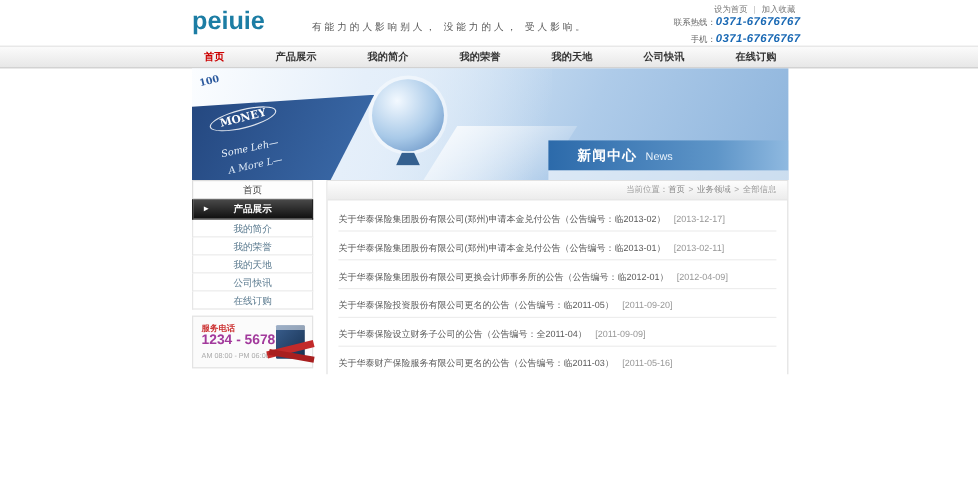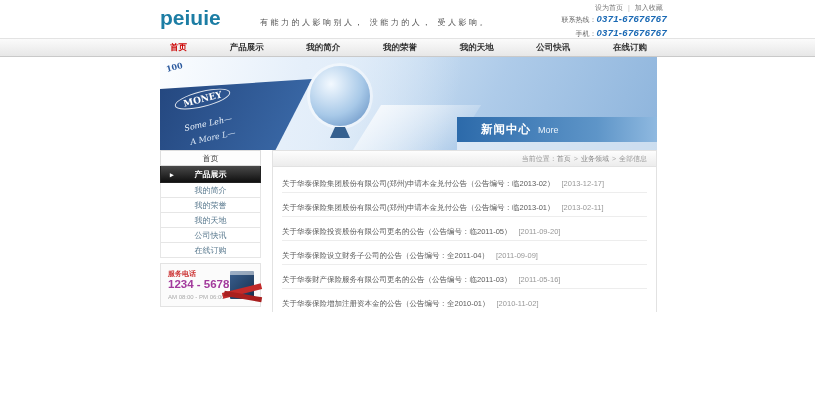--- a/index.html
+++ b/index.html
@@ -142,21 +142,21 @@
     <div class="np-dark"></div>
     <div class="np-100">100</div>
     <div class="np-money">MONEY</div>
     <div class="np-line1">Some Leh—</div>
     <div class="np-line2">A More L—</div>
     <div class="globe"></div>
     <div class="globe-stand"></div>
     <div class="diag-shine"></div>
     <div class="news-bar">
       <span class="nb-cn">新闻中心</span>
-      <span class="nb-en">More</span>
+      <span class="nb-en">News</span>
     </div>
     <div class="bar-strip"></div>
   </div>
 
   <div class="main">
 
     <div class="sidebar">
       <div class="sb-home">首页</div>
       <div class="sb-item active">
         <span class="sb-arrow">▸</span>
@@ -186,20 +186,23 @@
         </div>
 
         <div class="news-list">
           <div class="news-row">
             <a class="news-title">关于华泰保险集团股份有限公司(郑州)申请本金兑付公告（公告编号：临2013-02）</a><span class="news-date">[2013-12-17]</span>
           </div>
           <div class="news-row">
             <a class="news-title">关于华泰保险集团股份有限公司(郑州)申请本金兑付公告（公告编号：临2013-01）</a><span class="news-date">[2013-02-11]</span>
           </div>
           <div class="news-row">
+            <a class="news-title">关于华泰保险集团股份有限公司更换会计师事务所的公告（公告编号：临2012-01）</a><span class="news-date">[2012-04-09]</span>
+          </div>
+          <div class="news-row">
             <a class="news-title">关于华泰保险投资股份有限公司更名的公告（公告编号：临2011-05）</a><span class="news-date">[2011-09-20]</span>
           </div>
           <div class="news-row">
             <a class="news-title">关于华泰保险设立财务子公司的公告（公告编号：全2011-04）</a><span class="news-date">[2011-09-09]</span>
           </div>
           <div class="news-row">
             <a class="news-title">关于华泰财产保险服务有限公司更名的公告（公告编号：临2011-03）</a><span class="news-date">[2011-05-16]</span>
           </div>
           <div class="news-row">
             <a class="news-title">关于华泰保险增加注册资本金的公告（公告编号：全2010-01）</a><span class="news-date">[2010-11-02]</span>

